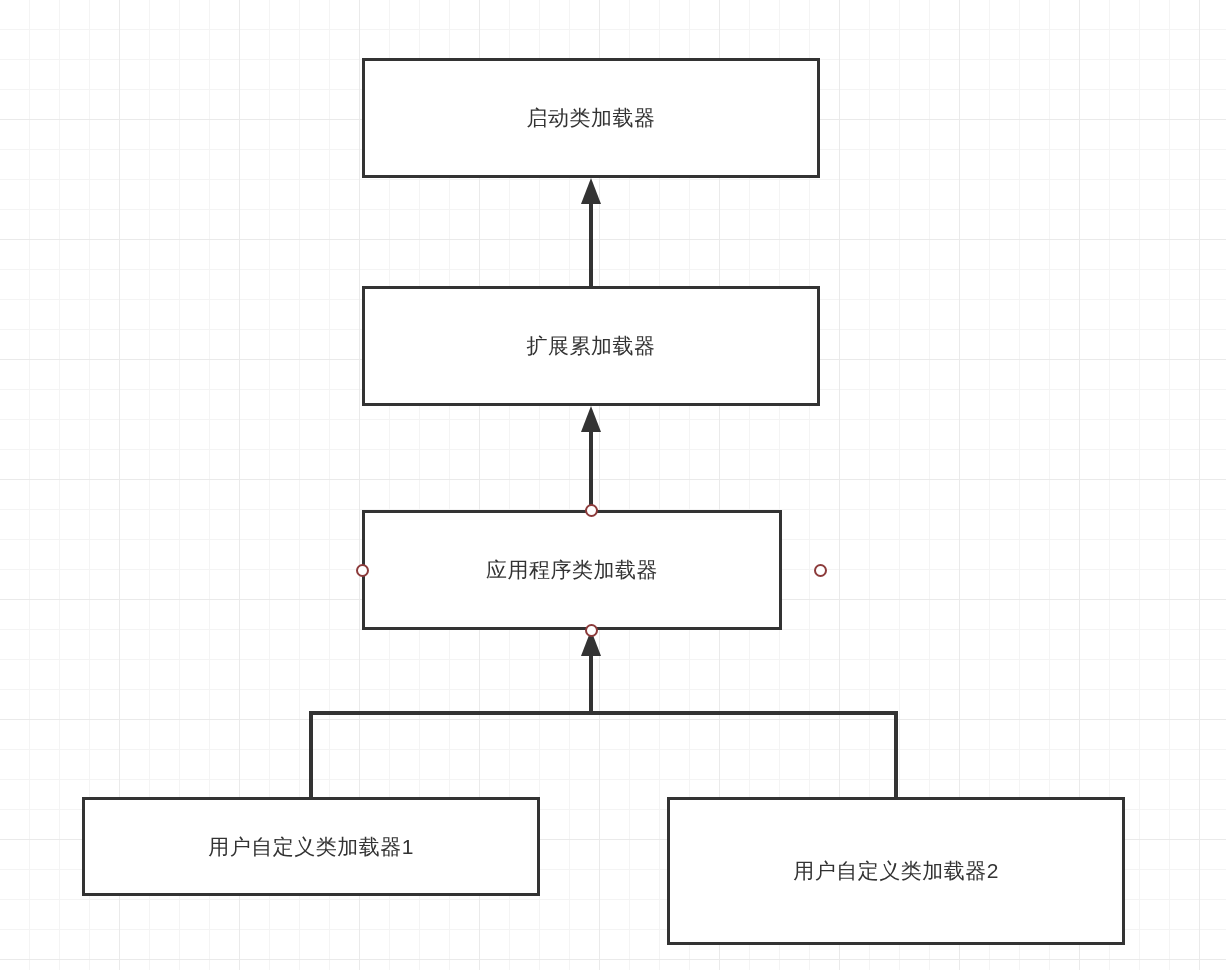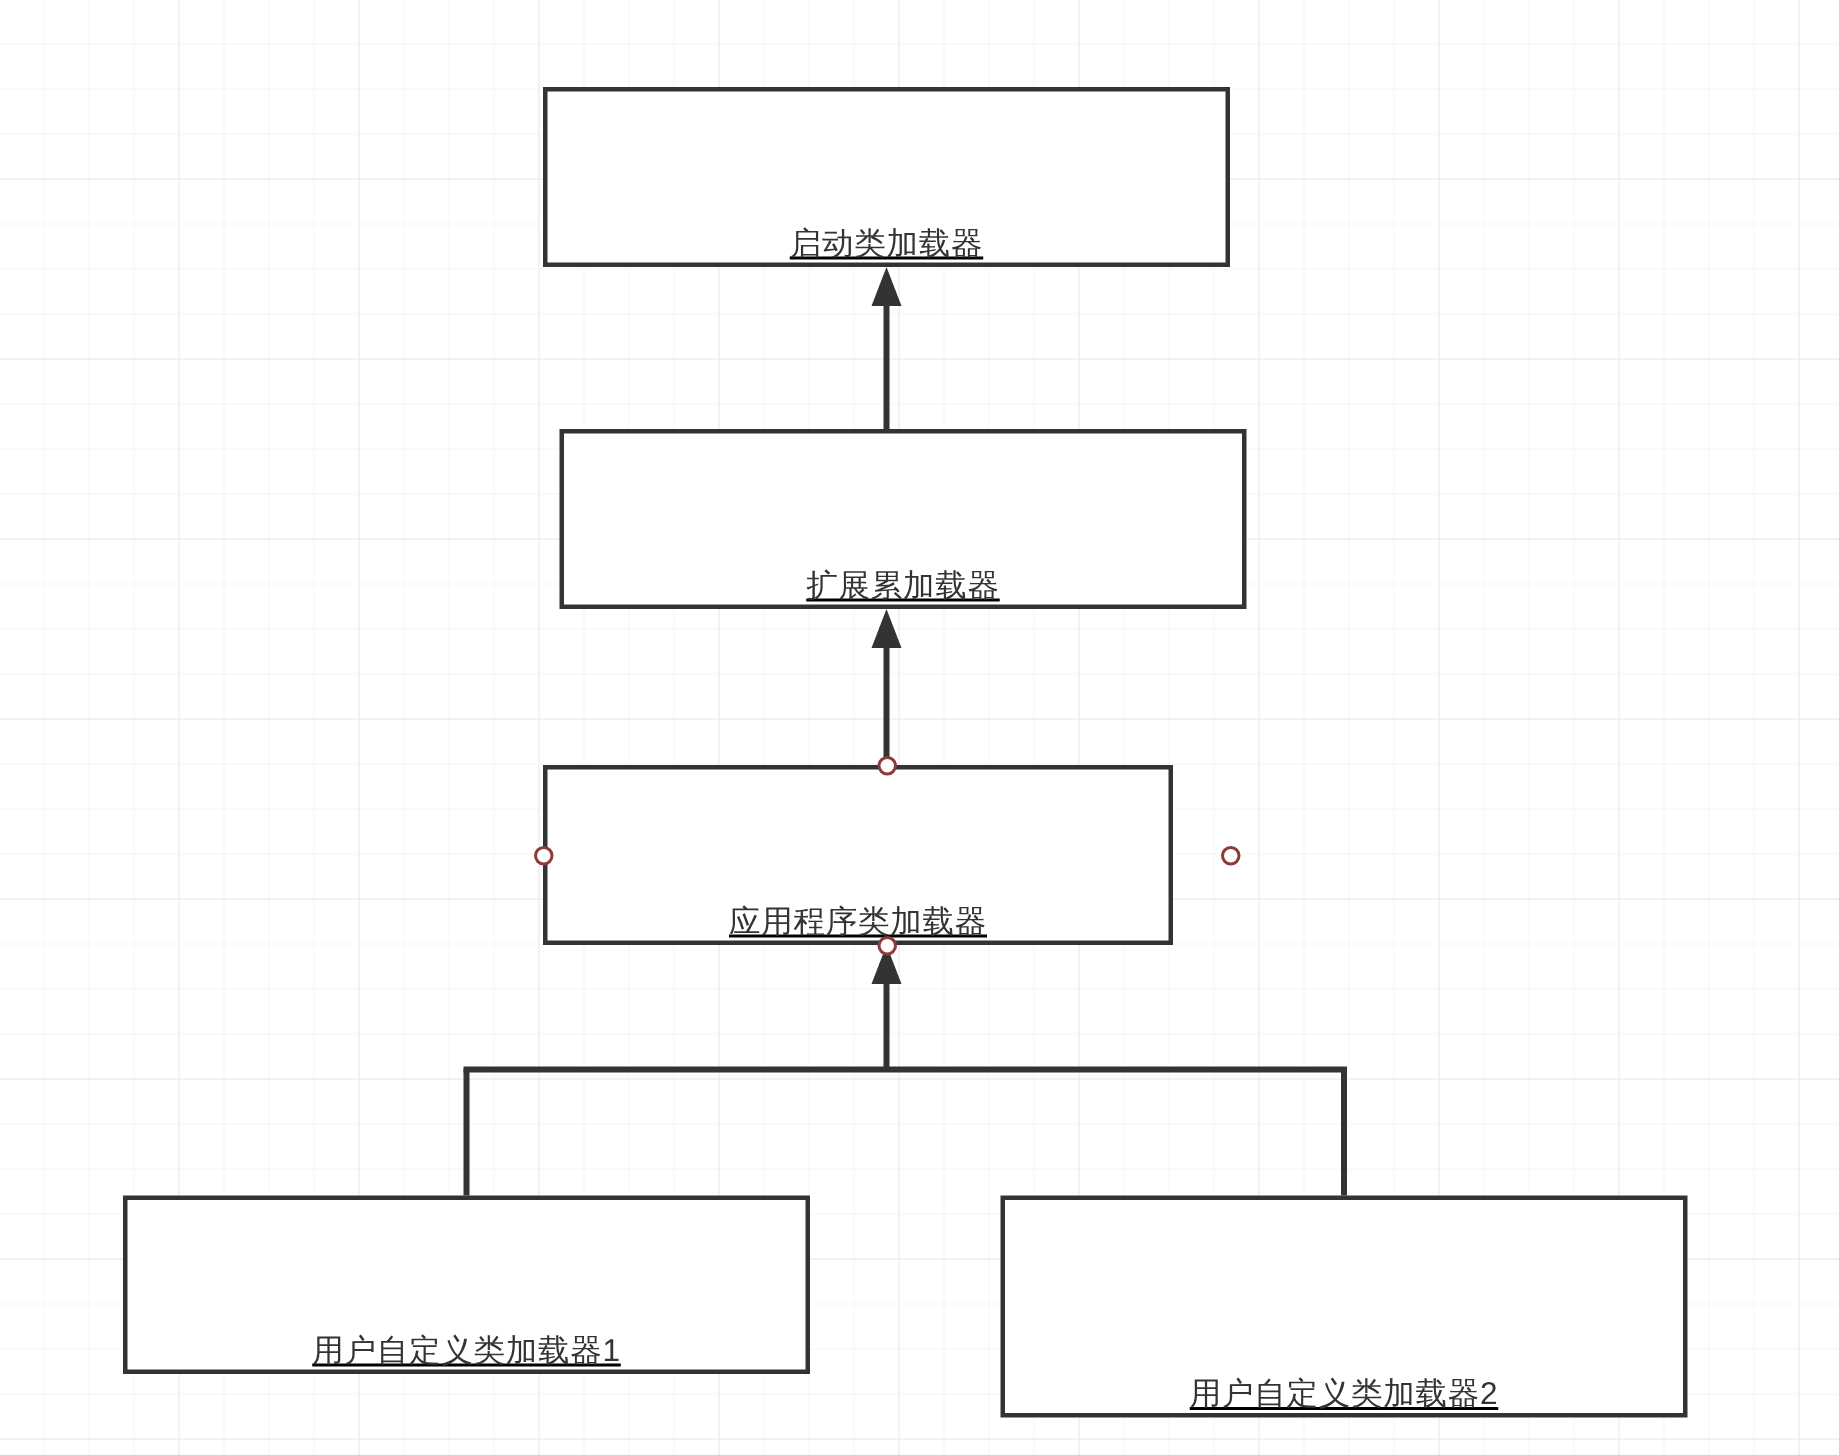--- a/index.html
+++ b/index.html
@@ -27,23 +27,22 @@
       30px 30px,
       30px 30px;
     background-position: -1px -1px, -1px -1px, -1px -1px, -1px -1px;
   }
   .node {
     position: absolute;
     box-sizing: border-box;
     background: #ffffff;
     border: 3px solid #333333;
     display: flex;
-    align-items: flex-end;
+    align-items: center;
     justify-content: center;
-    text-decoration: underline;
   }
   .node-label {
     font-size: 21px;
     color: #333333;
     line-height: 1.2;
     letter-spacing: 0.5px;
     white-space: nowrap;
     user-select: none;
   }
   .edge-svg {
@@ -89,29 +88,29 @@
       <line x1="309" y1="713" x2="898" y2="713" stroke="#333333" stroke-width="4"></line>
       <line x1="591" y1="713" x2="591" y2="654" stroke="#333333" stroke-width="4"></line>
       <polygon points="591,630 601,656 581,656" fill="#333333"></polygon>
     </g>
   </svg>
 
   <div class="node" style="left:362px; top:58px; width:458px; height:120px;">
     <span class="node-label">启动类加载器</span>
   </div>
 
-  <div class="node" style="left:362px; top:286px; width:458px; height:120px;margin-left:11px;">
+  <div class="node" style="left:362px; top:286px; width:458px; height:120px;">
     <span class="node-label">扩展累加载器</span>
   </div>
 
   <div class="node" style="left:362px; top:510px; width:420px; height:120px;">
     <span class="node-label">应用程序类加载器</span>
   </div>
 
-  <div class="node" style="left:82px; top:797px; width:458px; height:119px;">
+  <div class="node" style="left:82px; top:797px; width:458px; height:99px;">
     <span class="node-label">用户自定义类加载器1</span>
   </div>
 
   <div class="node" style="left:667px; top:797px; width:458px; height:148px;">
     <span class="node-label">用户自定义类加载器2</span>
   </div>
 
   <div class="handle" style="left:584.5px; top:503.5px;"></div>
   <div class="handle" style="left:584.5px; top:623.5px;"></div>
   <div class="handle" style="left:355.5px; top:563.5px;"></div>

